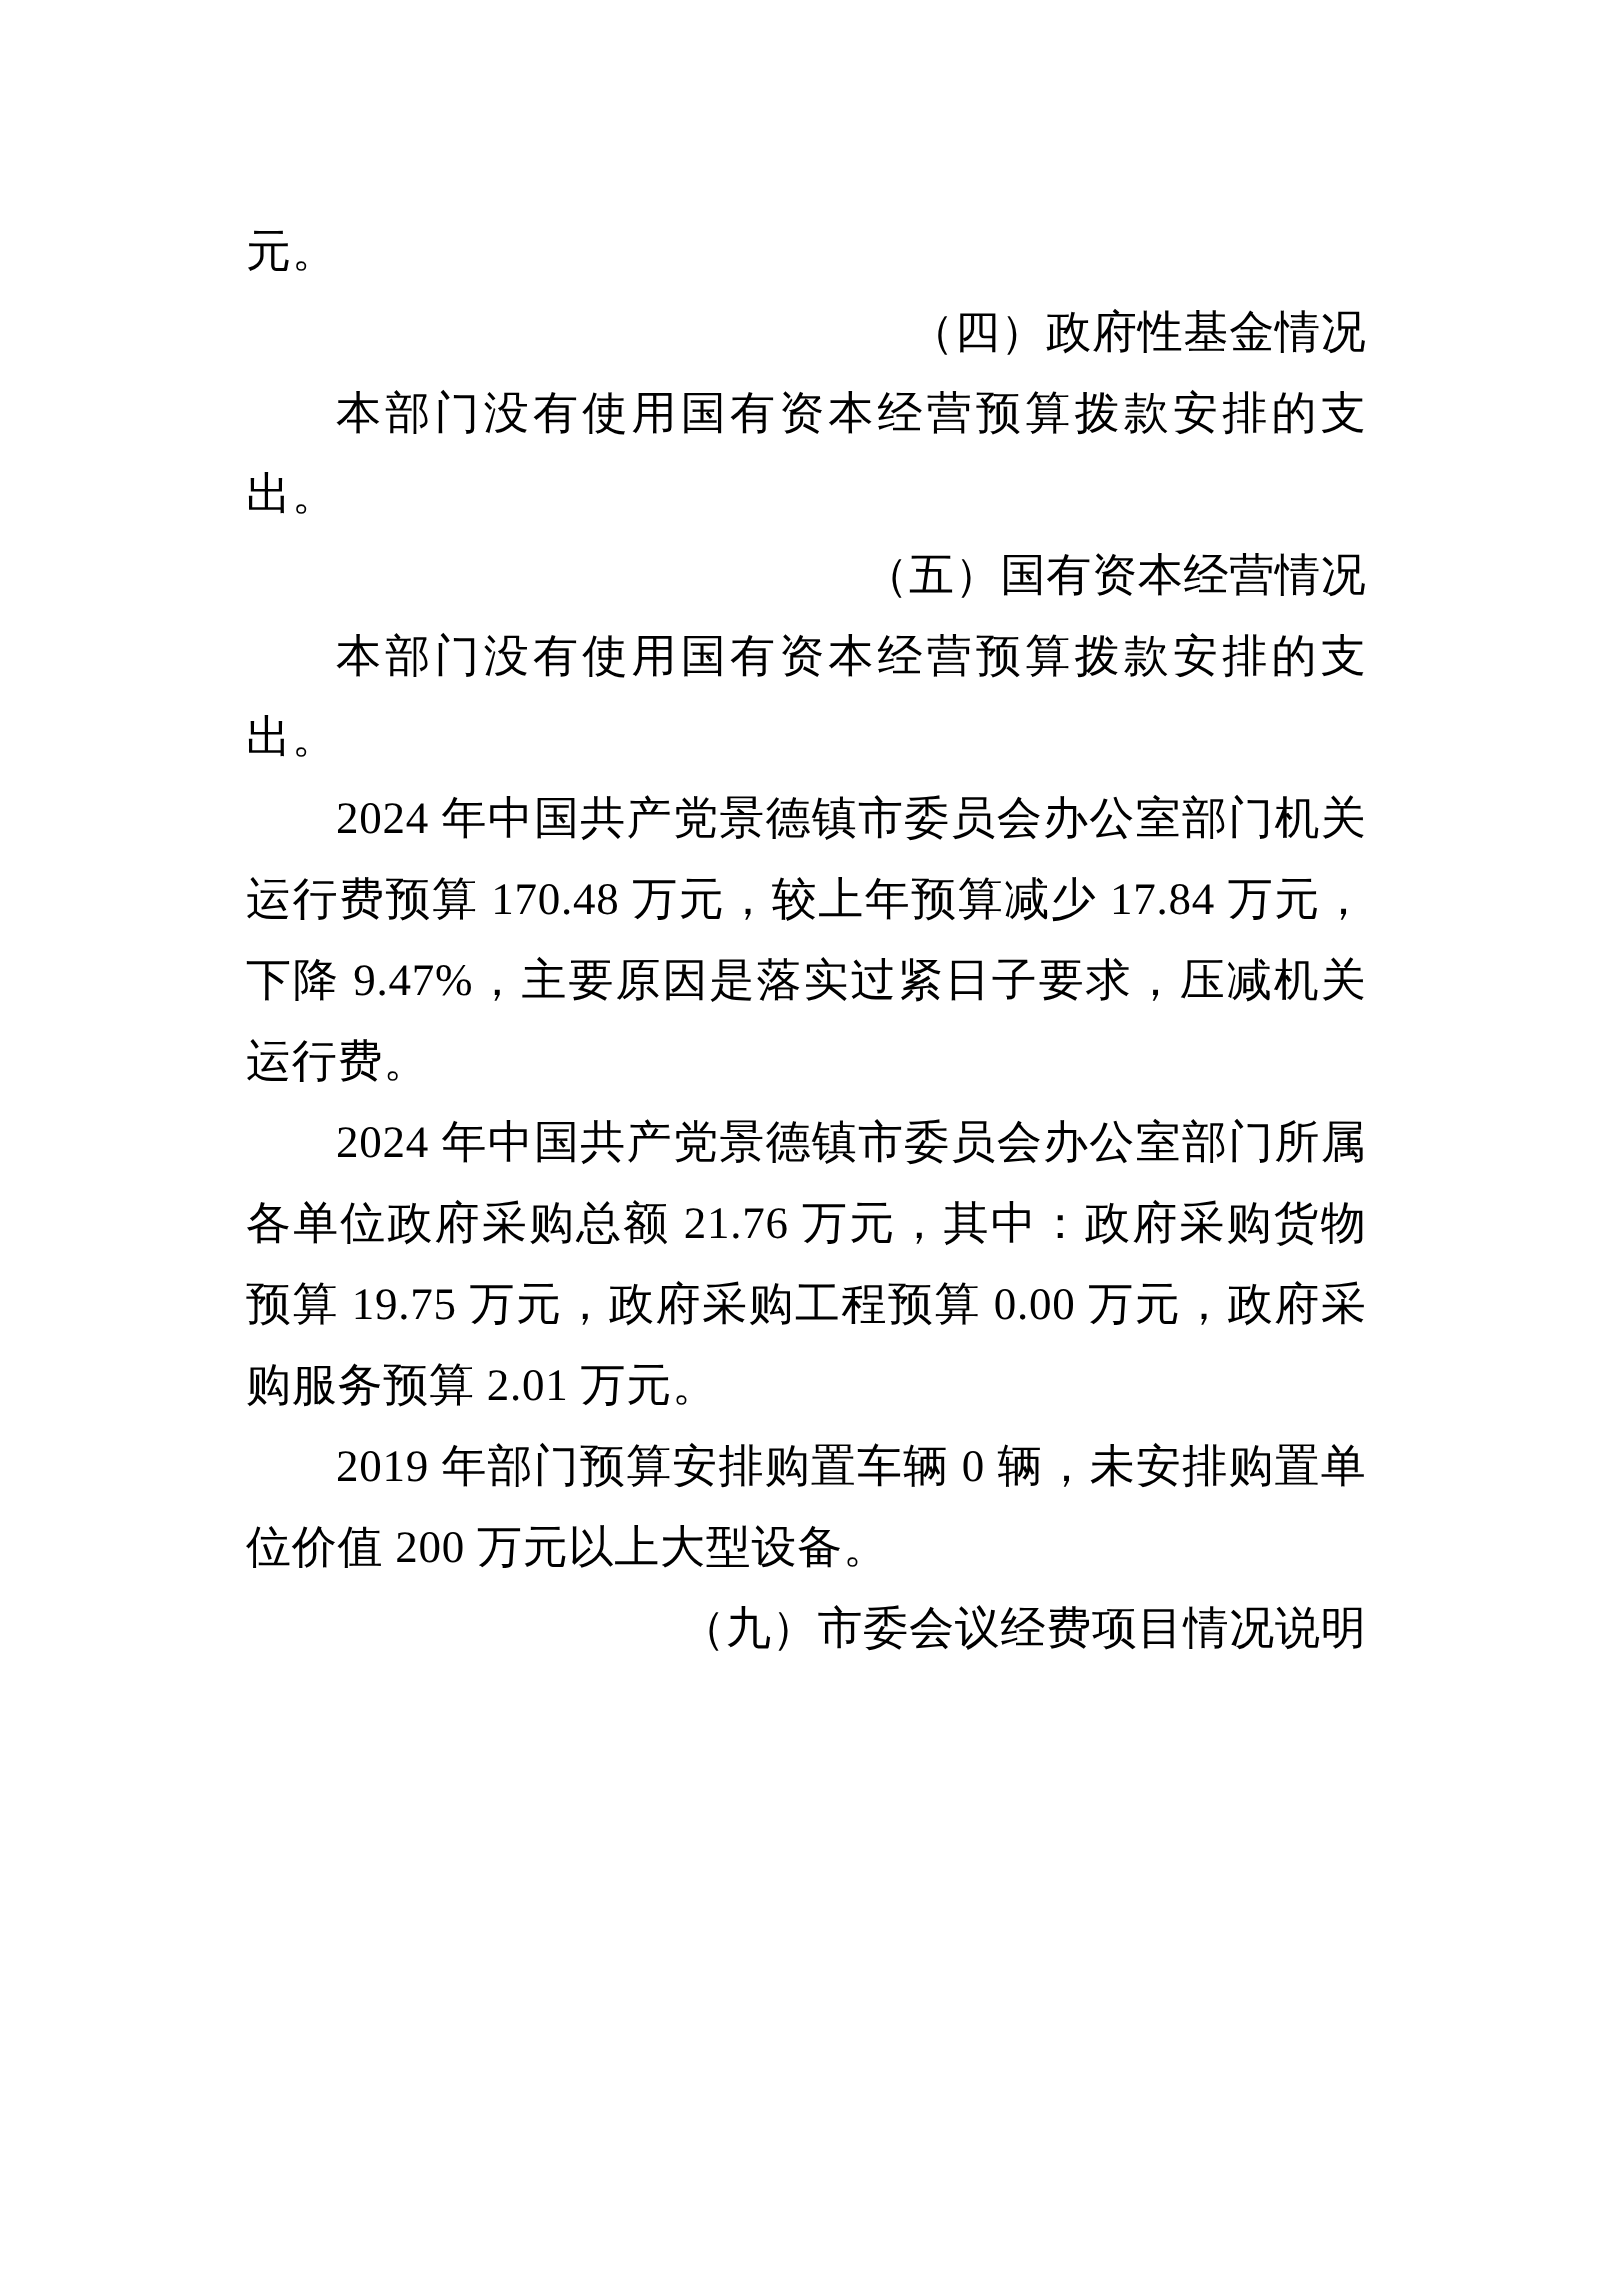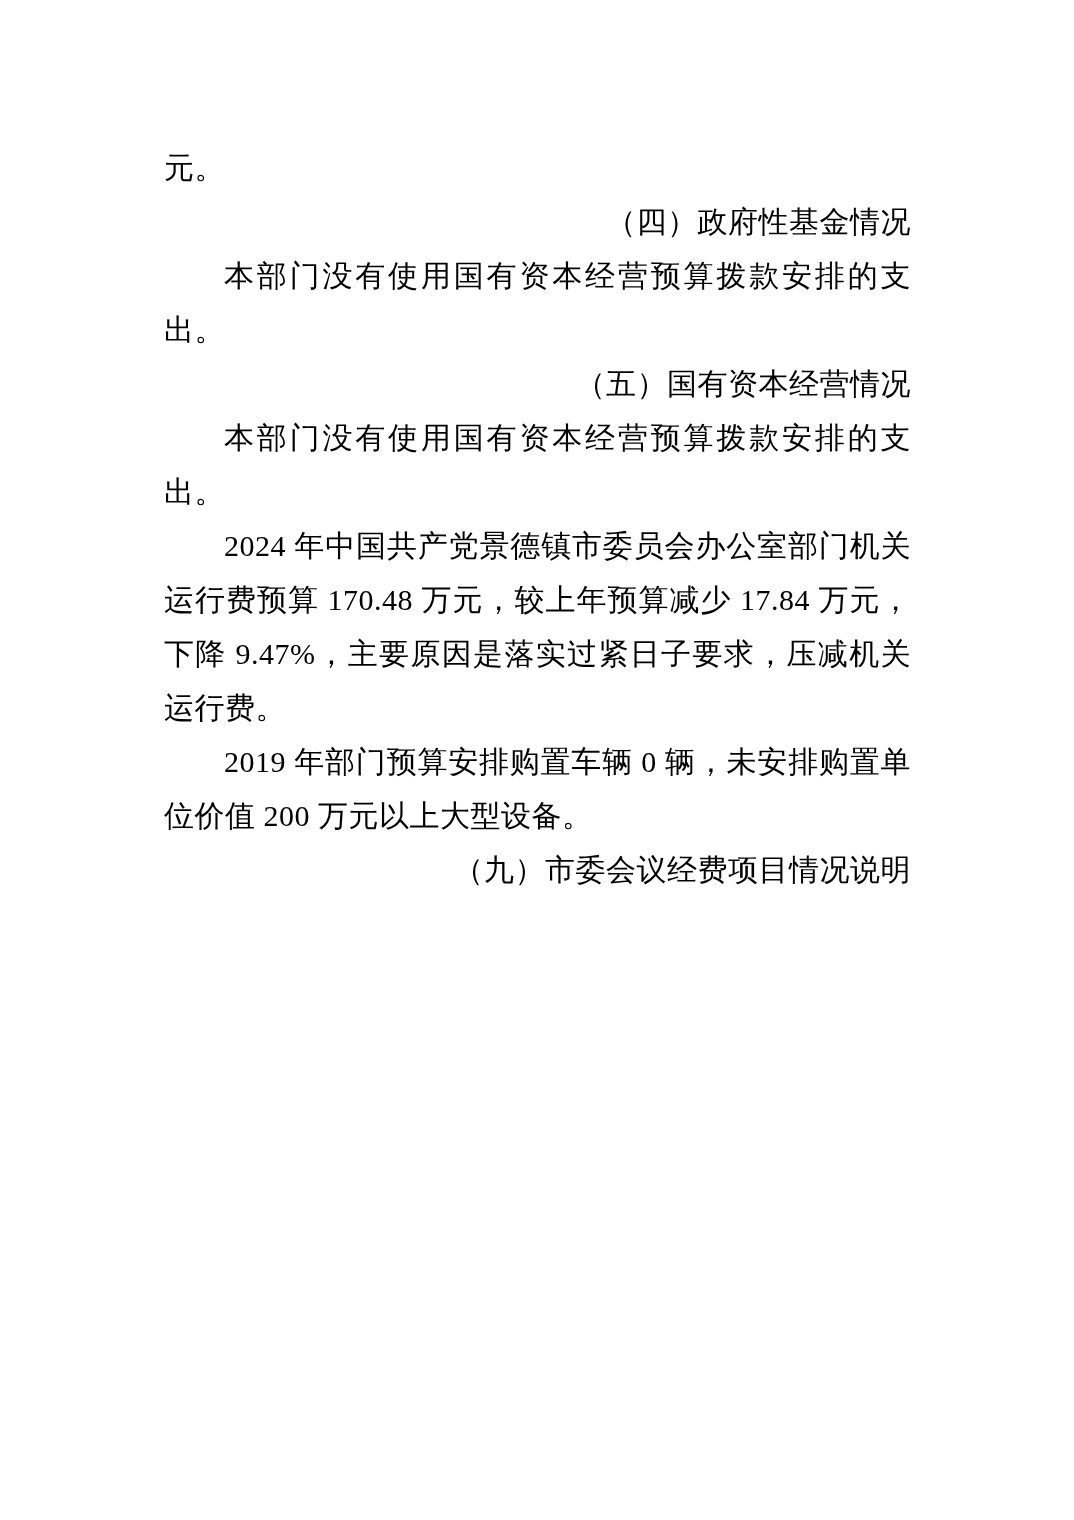--- a/index.html
+++ b/index.html
@@ -43,16 +43,17 @@
 <body>
 
 <div class="page">
   <div class="doc-body">
       <p class="para body-continuation">元。</p>
       <p class="para heading">（四）政府性基金情况</p>
       <p class="para body">本部门没有使用国有资本经营预算拨款安排的支出。</p>
       <p class="para heading">（五）国有资本经营情况</p>
       <p class="para body">本部门没有使用国有资本经营预算拨款安排的支出。</p>
       <p class="para body">2024 年中国共产党景德镇市委员会办公室部门机关运行费预算 170.48 万元，较上年预算减少 17.84 万元，下降 9.47%，主要原因是落实过紧日子要求，压减机关运行费。</p>
+      <p class="para body">2024 年中国共产党景德镇市委员会办公室部门所属各单位政府采购总额 21.76 万元，其中：政府采购货物预算 19.75 万元，政府采购工程预算 0.00 万元，政府采购服务预算 2.01 万元。</p>
       <p class="para body">2019 年部门预算安排购置车辆 0 辆，未安排购置单位价值 200 万元以上大型设备。</p>
       <p class="para heading">（九）市委会议经费项目情况说明</p>
     </div>
 </div>
 
 </body></html>

